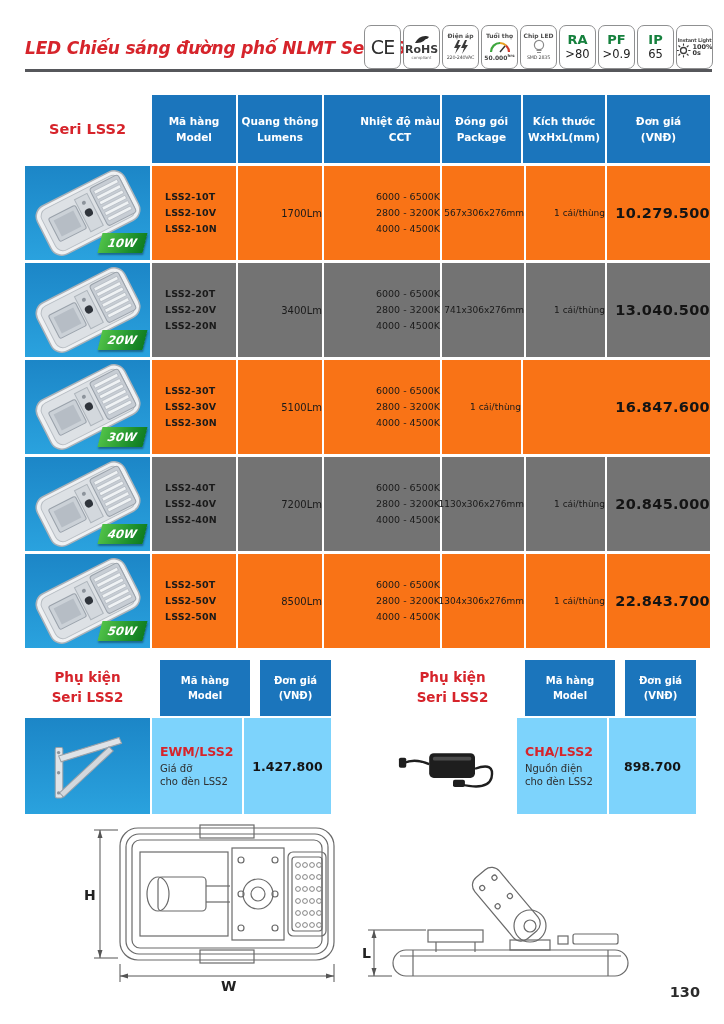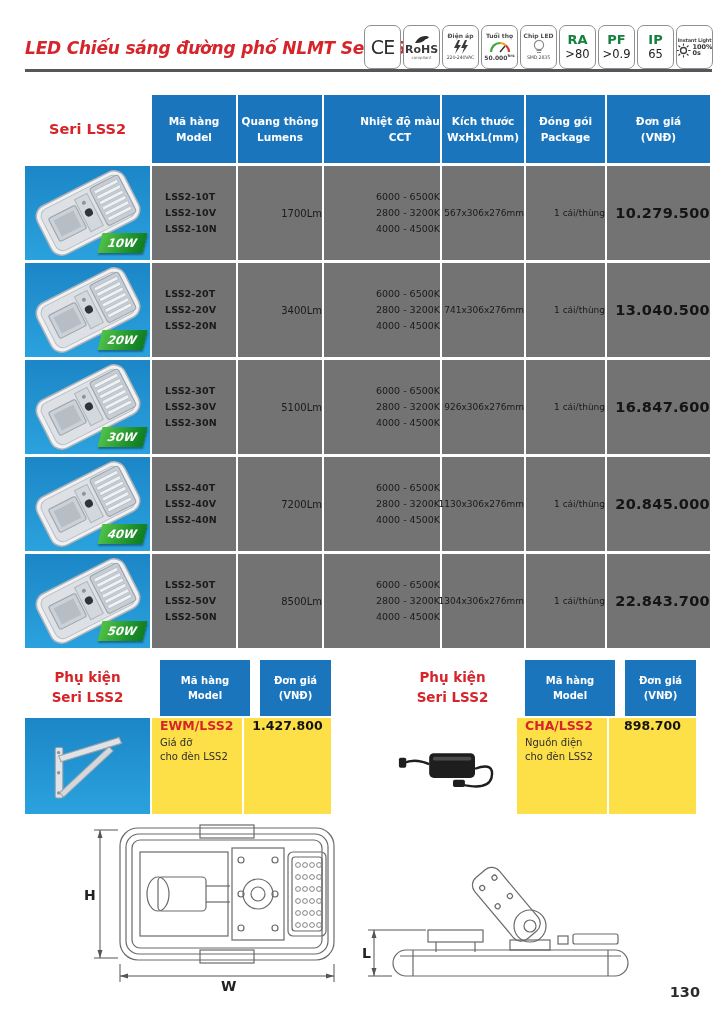--- a/index.html
+++ b/index.html
@@ -32,21 +32,21 @@
   .thead{display:flex;gap:2px;height:68px;}
   .trow{display:flex;gap:2px;margin-top:3px;height:94px;}
   .th{background:#1b75bc;color:#fff;font-weight:bold;font-size:10.5px;line-height:1.55;
       display:flex;flex-direction:column;align-items:center;justify-content:center;text-align:center;}
   .series{background:#fff;color:#d6242b;font-weight:bold;font-size:14.5px;
           display:flex;align-items:center;justify-content:center;}
   .w-img{width:125px;box-sizing:border-box;}
   .w-c1{width:84px;}.w-c2{width:84px;}.w-c3{width:80px;padding-left:36px;}.w-c4{width:82px;}.w-c5{width:79px;}
   .w-c6{flex:1;}
   .dcell{display:flex;flex-direction:column;align-items:flex-end;justify-content:center;text-align:center;}
-  .r-dark .dcell{background:#737373;}
+  .r-dark .dcell{background:#f97316;}
   .r-light .dcell{background:#737373;}
   .models{align-items:flex-start;padding-left:13px;box-sizing:border-box;font-weight:bold;
           font-size:9.5px;line-height:1.7;letter-spacing:0.1px;}
   .lumens{font-size:10px;}
   .cct{font-size:9.5px;line-height:1.7;}
   .small-txt{font-size:9px;}
   .price{font-weight:bold;font-size:14.5px;letter-spacing:0.3px;color:#141414;}
   .img-cell{position:relative;background:linear-gradient(180deg,#1c86c7 0%,#2aa2de 100%);
             display:flex;align-items:center;justify-content:center;overflow:hidden;}
   .watt{position:absolute;right:5px;bottom:7px;width:45px;height:20px;
@@ -64,21 +64,21 @@
              line-height:1.45;display:flex;flex-direction:column;align-items:center;justify-content:center;text-align:center;}
   .acc-th{background:#1b75bc;color:#fff;font-weight:bold;font-size:10px;line-height:1.55;
           display:flex;flex-direction:column;align-items:center;justify-content:center;text-align:center;}
   .acc-w1{width:125px;box-sizing:border-box;}
   .acc-w2{width:90px;}
   .acc-w3{flex:1;}
   .acc-body{display:flex;gap:2px;margin-top:2px;height:96px;}
   .acc-img-blue{background:linear-gradient(180deg,#1c86c7 0%,#2aa2de 100%);
                 display:flex;align-items:center;justify-content:center;}
   .acc-img-white{background:#fff;display:flex;align-items:center;justify-content:center;}
-  .acc-cell{background:#fde047;display:flex;flex-direction:column;align-items:center;text-align:center;}
+  .acc-cell{background:#7dd3fc;display:flex;flex-direction:column;align-items:center;justify-content:center;text-align:center;}
   .acc-model-cell{align-items:flex-start;padding-left:8px;box-sizing:border-box;text-align:left;}
   .acc-model{color:#d6242b;font-weight:bold;font-size:12.5px;margin-bottom:3px;}
   .acc-desc{font-size:10px;color:#2e2e2e;line-height:1.35;}
   .acc-price{font-weight:bold;font-size:12.5px;color:#141414;}
 
   
   .draw-left{position:absolute;left:82px;top:820px;}
   .draw-right{position:absolute;left:358px;top:822px;}
   .dim-label{font-family:"DejaVu Sans","Liberation Sans",sans-serif;font-weight:bold;font-size:14px;fill:#222;}
   .page-num{position:absolute;right:24px;top:984px;font-weight:bold;font-size:14.5px;color:#2b2b2b;}
@@ -195,27 +195,27 @@
           <span>Model</span>
       </div>
       <div class="th w-c2">
         <span>Quang thông</span>
           <span>Lumens</span>
       </div>
       <div class="th w-c3">
         <span>Nhiệt độ màu</span>
           <span>CCT</span>
       </div>
+      <div class="th w-c5">
+        <span>Đóng gói</span>
+          <span>Package</span>
+      </div>
       <div class="th w-c4">
         <span>Kích thước</span>
           <span>WxHxL(mm)</span>
-      </div>
-      <div class="th w-c5">
-        <span>Đóng gói</span>
-          <span>Package</span>
       </div>
       <div class="th w-c6">
         <span>Đơn giá</span>
           <span>(VNĐ)</span>
       </div>
     </div>
 
     <div class="trow r-dark">
       <div class="img-cell w-img">
         <svg width="112" height="86" viewBox="0 0 112 86" style="overflow:visible">
@@ -285,21 +285,20 @@
         <span>LSS2-30T</span>
           <span>LSS2-30V</span>
           <span>LSS2-30N</span>
       </div>
       <div class="dcell lumens w-c2">5100Lm</div>
       <div class="dcell cct w-c3">
         <span>6000 - 6500K</span>
           <span>2800 - 3200K</span>
           <span>4000 - 4500K</span>
       </div>
-      <div class="dcell small-txt w-c4">926x306x276mm</div>
       <div class="dcell small-txt w-c5">1 cái/thùng</div>
       <div class="dcell price w-c6">16.847.600</div>
     </div>
 
     <div class="trow r-light">
       <div class="img-cell w-img">
         <svg width="112" height="86" viewBox="0 0 112 86" style="overflow:visible">
           <g transform="translate(56,43) rotate(-27) translate(-50,-28)">
               <use href="#lamp"></use>
             </g>

